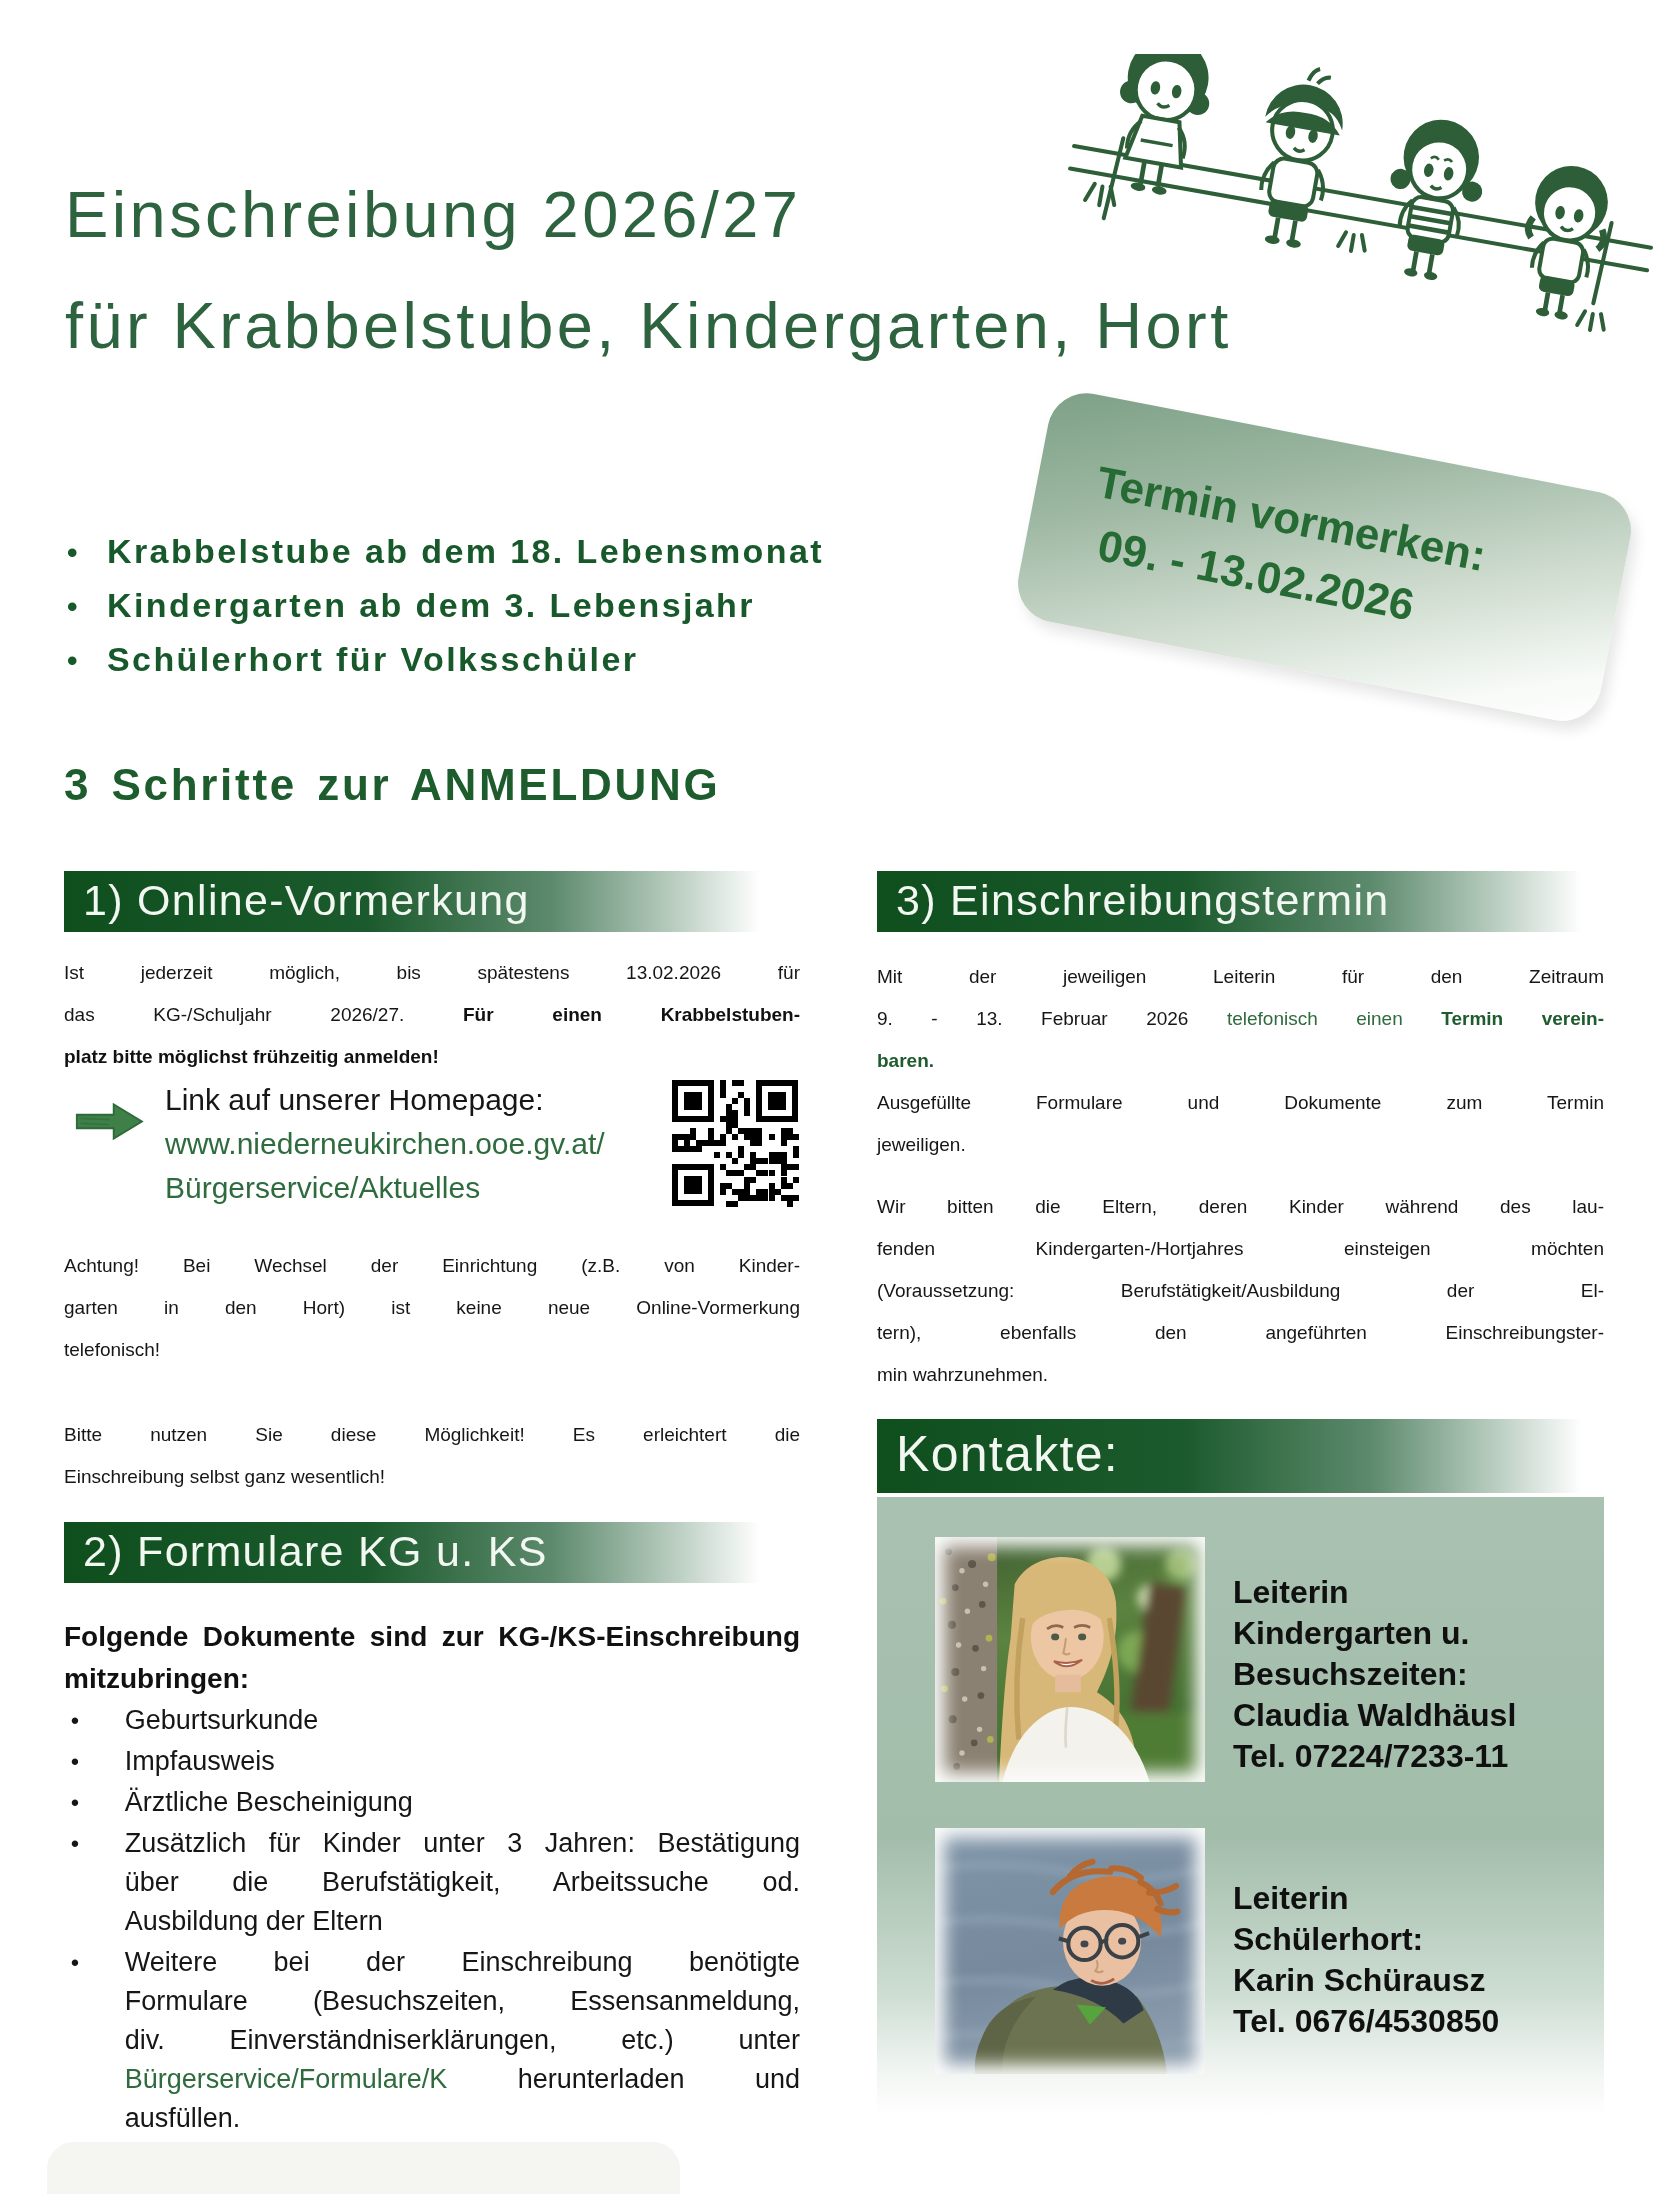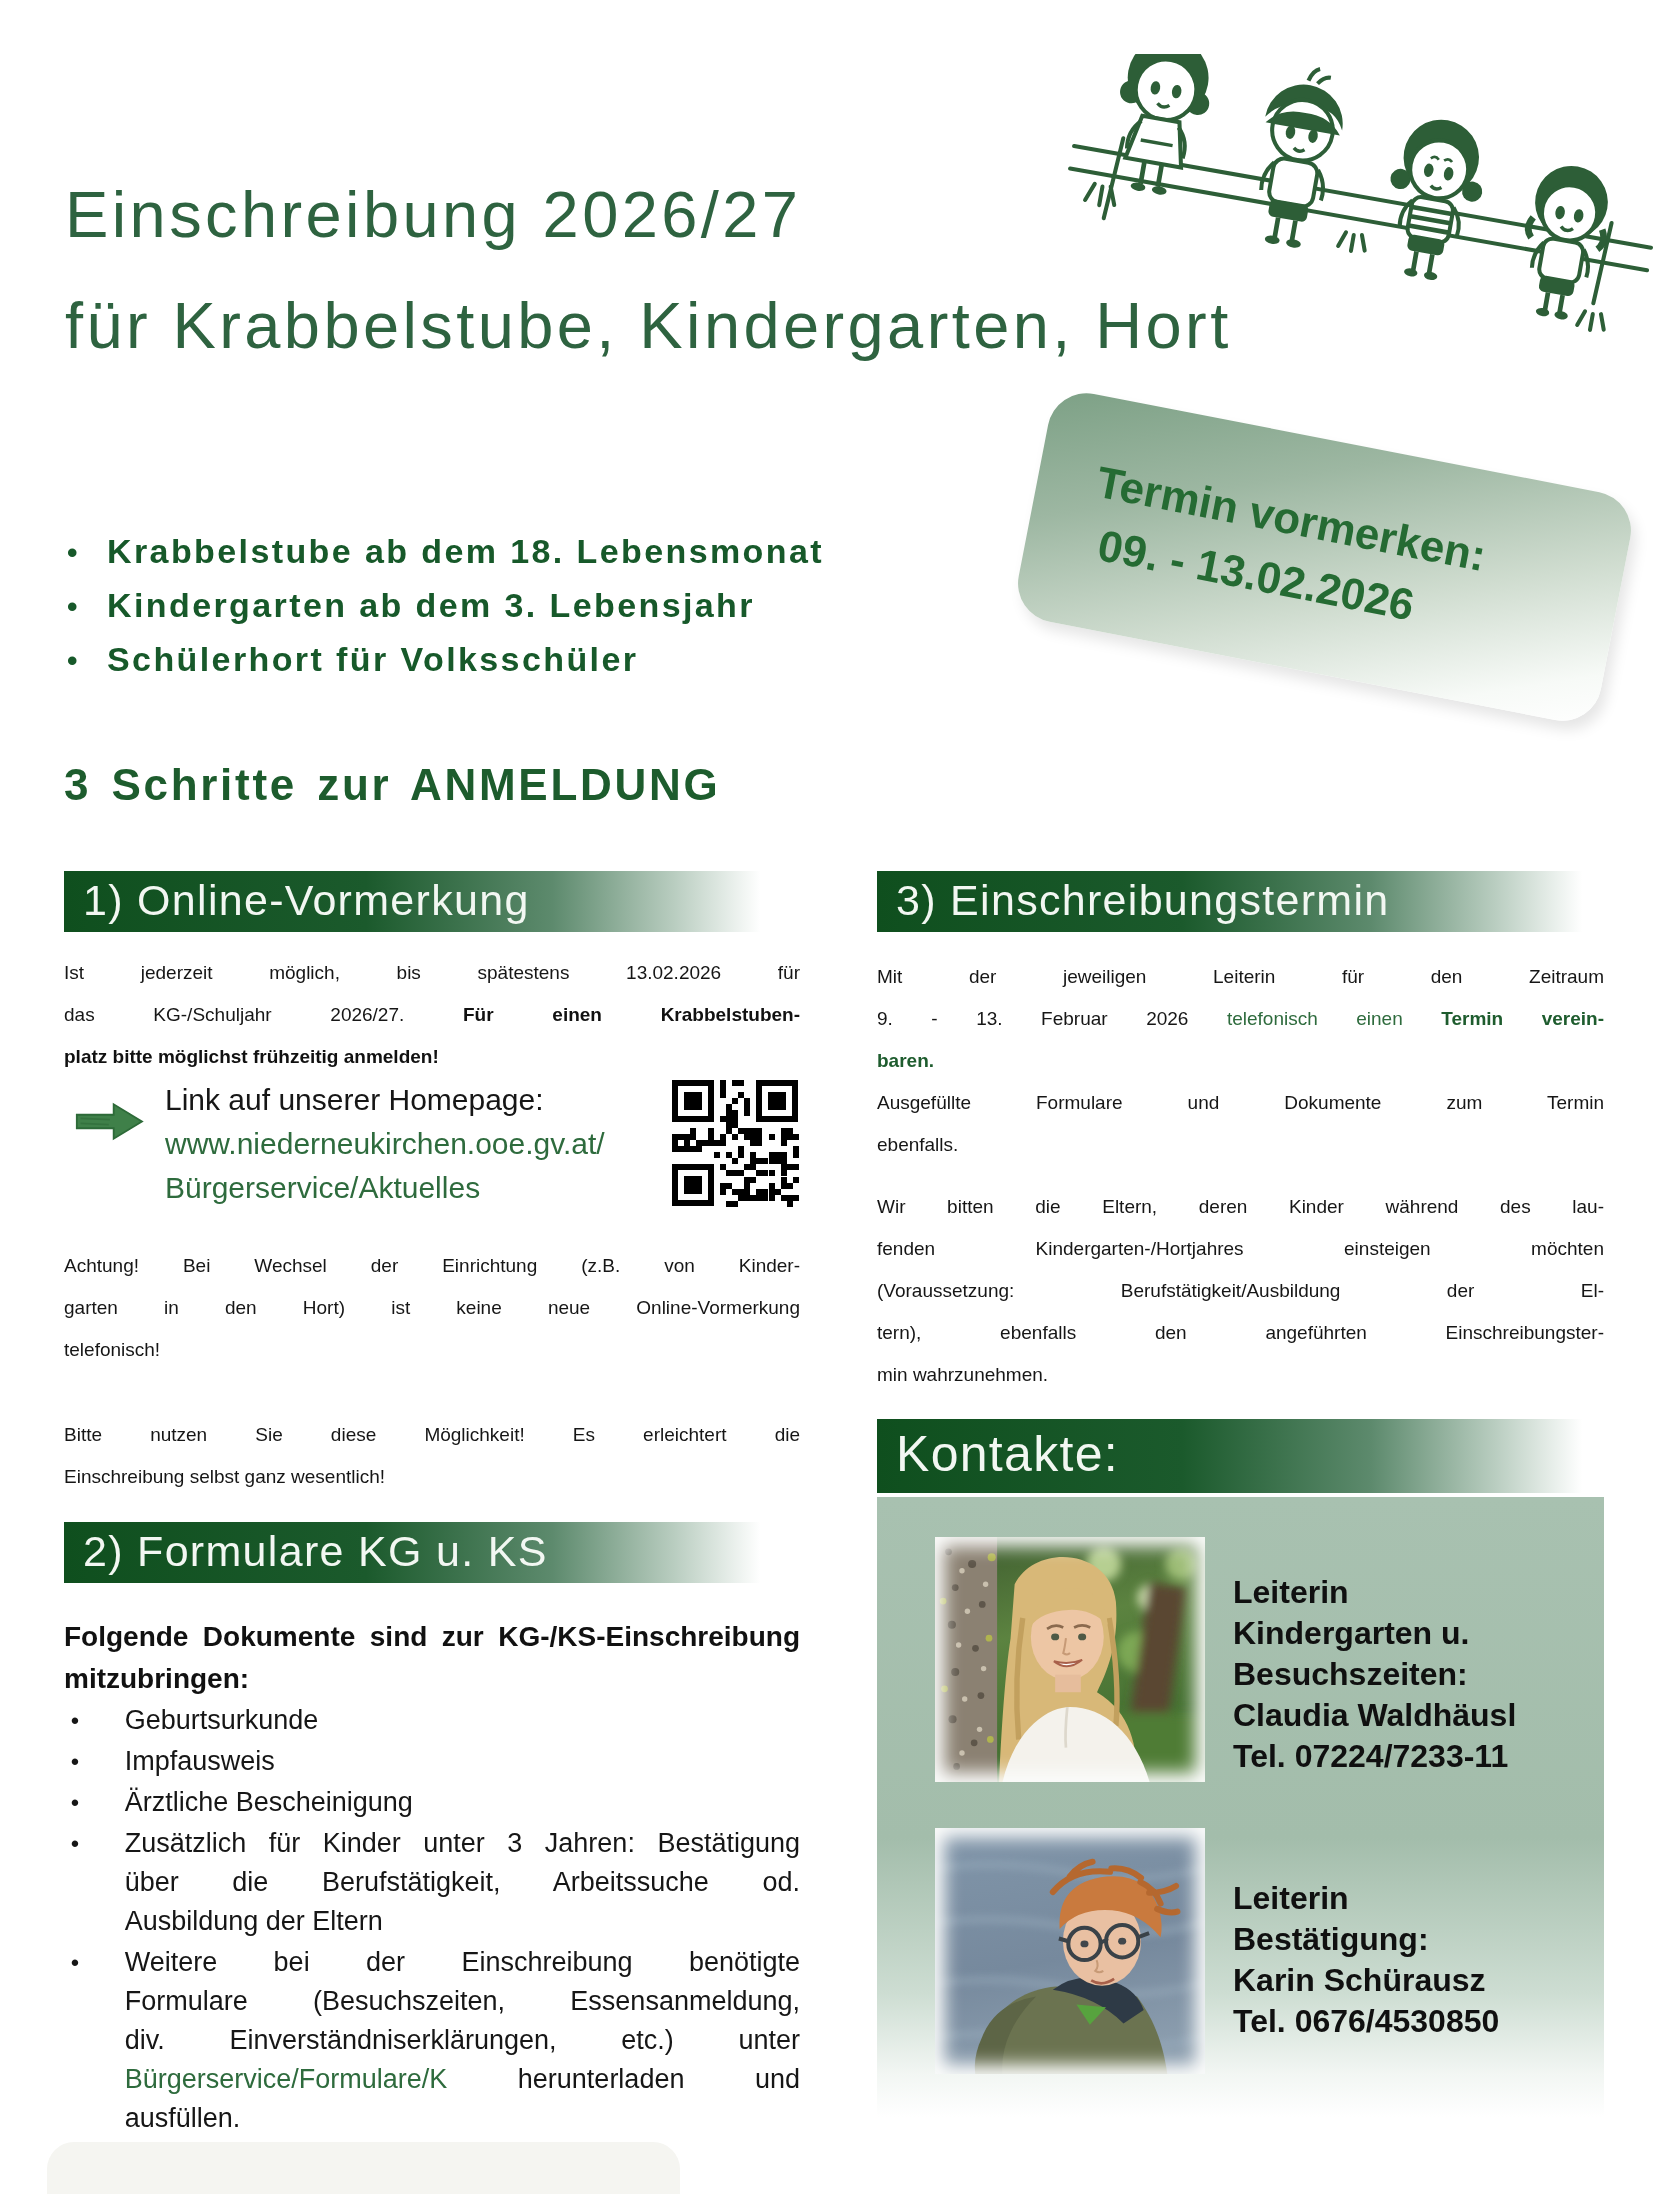--- a/index.html
+++ b/index.html
@@ -397,21 +397,21 @@
           <div class="pline"><span class="s-n">ausfüllen.</span></div>
         </div>
       </li>
     </ul>
 
   <div class="par" id="p5">
       <div class="pline just"><span class="s-n">Mit der jeweiligen Leiterin für den Zeitraum</span></div>
       <div class="pline just"><span class="s-n">9. - 13. Februar 2026 </span><span class="s-g">telefonisch einen </span><span class="s-gb">Termin verein-</span></div>
       <div class="pline"><span class="s-gb">baren.</span></div>
       <div class="pline just"><span class="s-n">Ausgefüllte Formulare und Dokumente zum Termin</span></div>
-      <div class="pline"><span class="s-n">ebenfalls.</span></div>
+      <div class="pline"><span class="s-n">jeweiligen.</span></div>
     </div>
   <div class="par" id="p7">
       <div class="pline just"><span class="s-n">Wir bitten die Eltern, deren Kinder während des lau-</span></div>
       <div class="pline just"><span class="s-n">fenden Kindergarten-/Hortjahres einsteigen möchten</span></div>
       <div class="pline just"><span class="s-n">(Voraussetzung: Berufstätigkeit/Ausbildung der El-</span></div>
       <div class="pline just"><span class="s-n">tern), ebenfalls den angeführten Einschreibungster-</span></div>
       <div class="pline"><span class="s-n">min wahrzunehmen.</span></div>
     </div>
 
   <div id="kontakte-panel">
@@ -521,21 +521,21 @@
           <path d="M246,170 q8,-4 10,-2 M198,168 l-14,-4 M302,162 l16,-6"></path>
         </g>
         <ellipse cx="222" cy="172" rx="6" ry="5" fill="#41474c"></ellipse>
           <ellipse cx="278" cy="168" rx="6" ry="5" fill="#41474c"></ellipse>
         <path d="M240,196 q4,10 -2,16 q6,4 12,0" stroke="#c79a76" stroke-width="3" fill="none"></path>
         <path d="M232,226 q16,10 34,-2" stroke="#a8604a" stroke-width="4" fill="none"></path>
       </svg>
     </div>
     <div class="contact" id="contact2">
         <div>Leiterin</div>
-        <div>Bestätigung:</div>
+        <div>Schülerhort:</div>
         <div>Karin Schürausz</div>
         <div>Tel. 0676/4530850</div>
       </div>
   </div>
 
   <div id="blob"></div>
 </div>
 
 
 </body></html>

